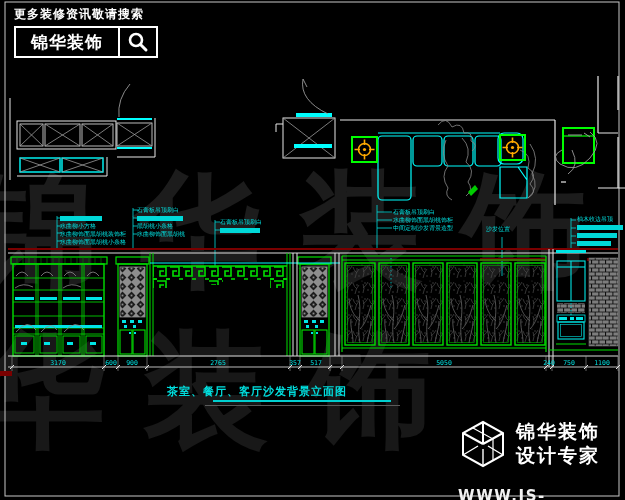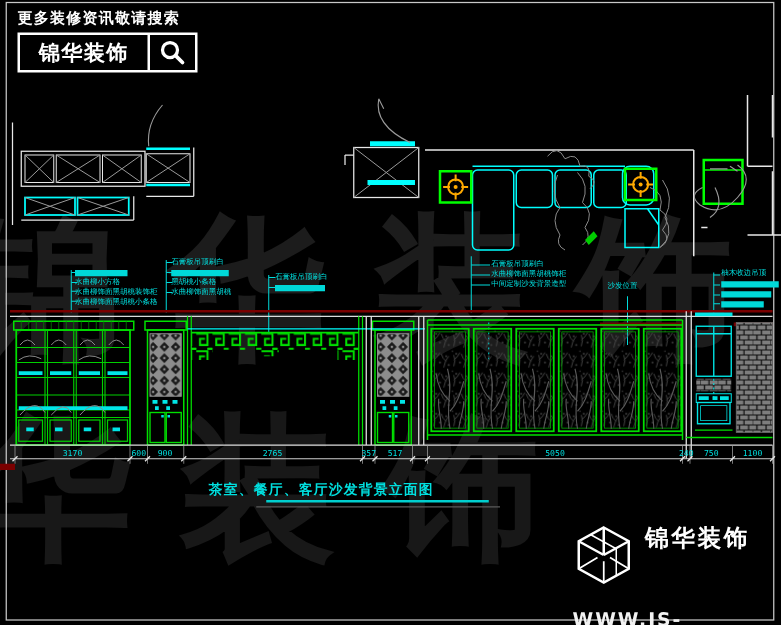--- a/index.html
+++ b/index.html
@@ -367,18 +367,19 @@
       <svg width="50" height="50" viewBox="0 0 50 50">
         <g fill="none" stroke="#fff" stroke-width="2">
           <path d="M25,3 L45,14 L45,36 L25,47 L5,36 L5,14 Z"></path>
           <path d="M25,3 L25,25 M5,14 L25,25 M45,14 L25,25"></path>
           <path d="M25,47 L25,30 M5,36 L20,27 M45,36 L30,27" stroke-width="1.4"></path>
           <path d="M15,9 L35,20 L35,41" stroke-width="1.2"></path>
         </g>
       </svg>
       <div class="names">
         <div>锦华装饰</div>
+        <div>设计专家</div>
       </div>
     </div>
     <div class="url">WWW.JS-JINHUA.COM</div>
   </div>
 
 </div>
 
 </body></html>

